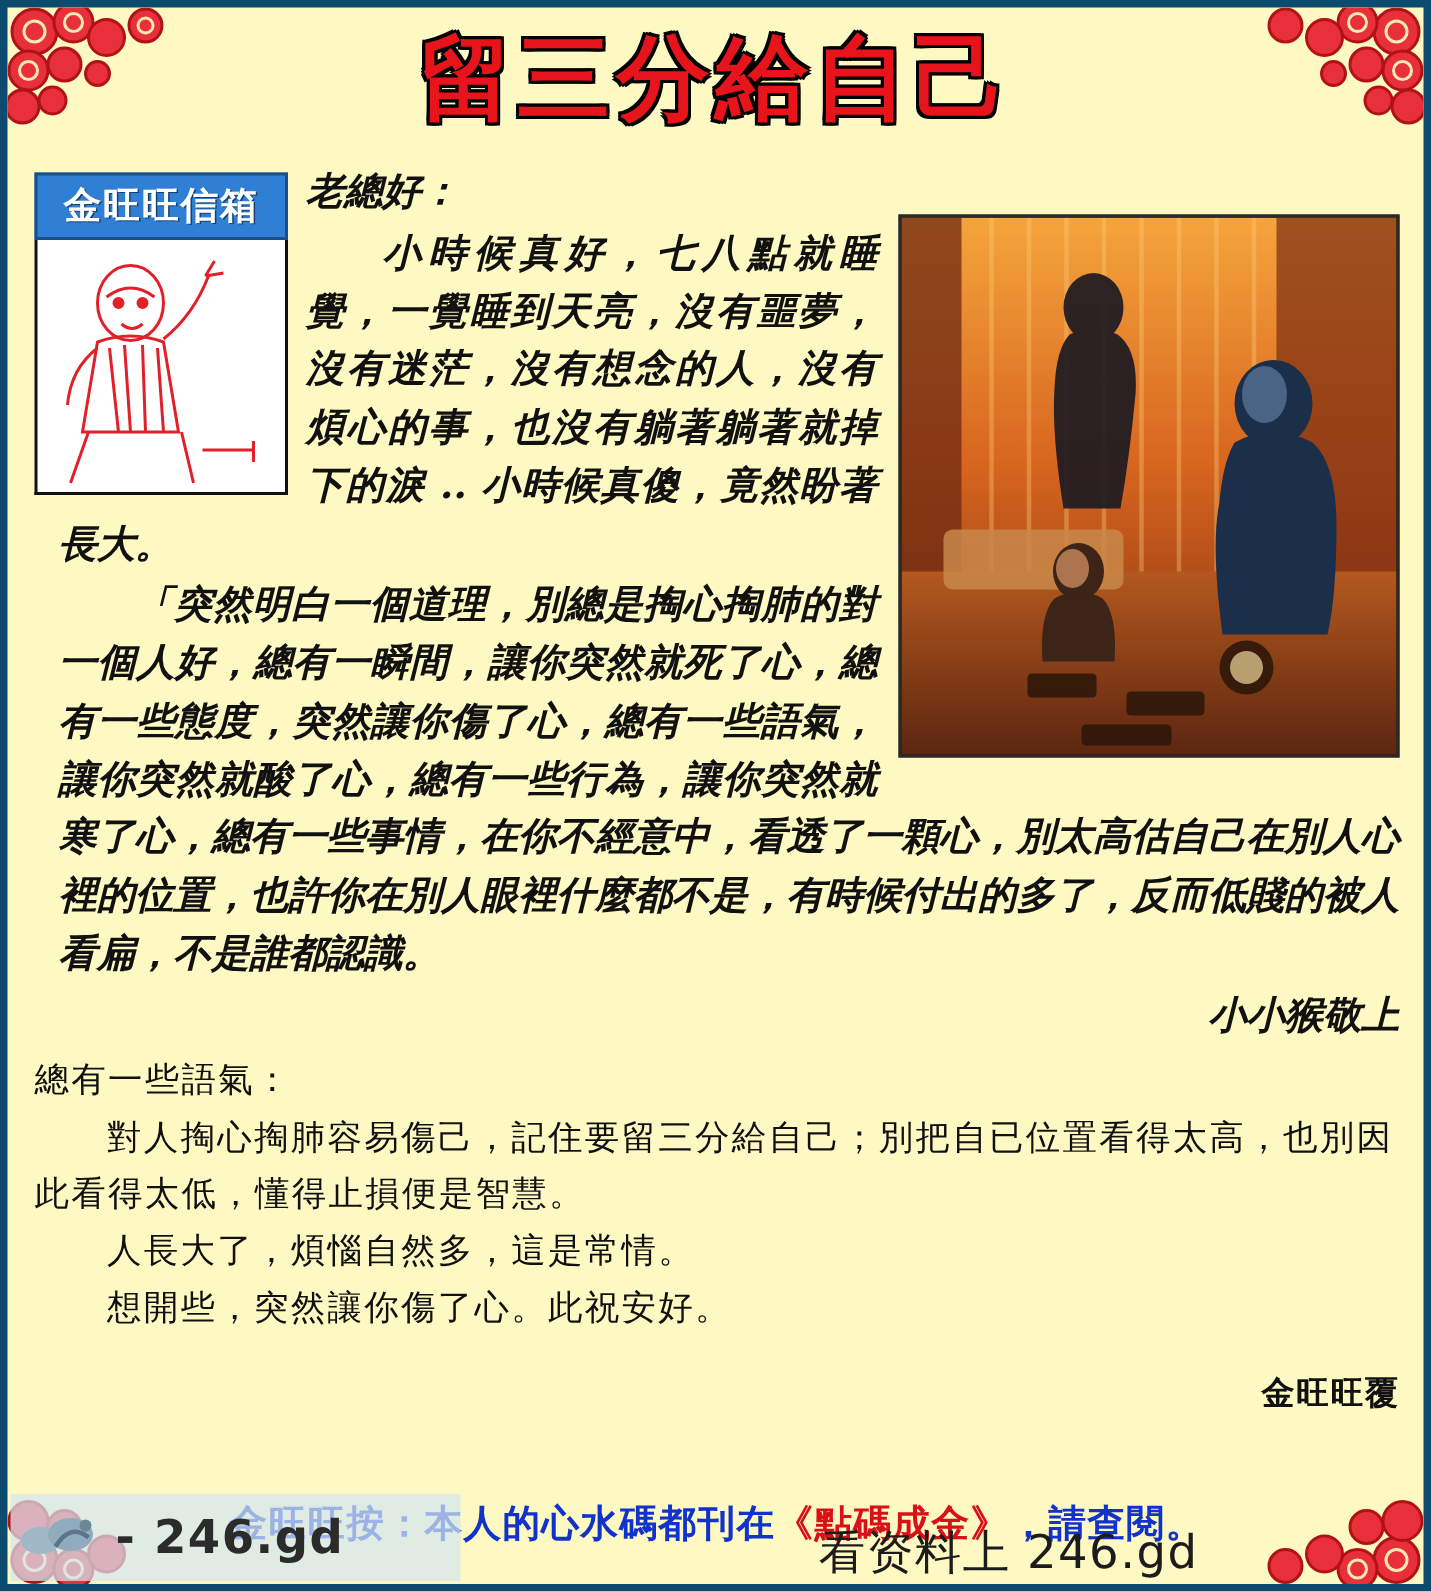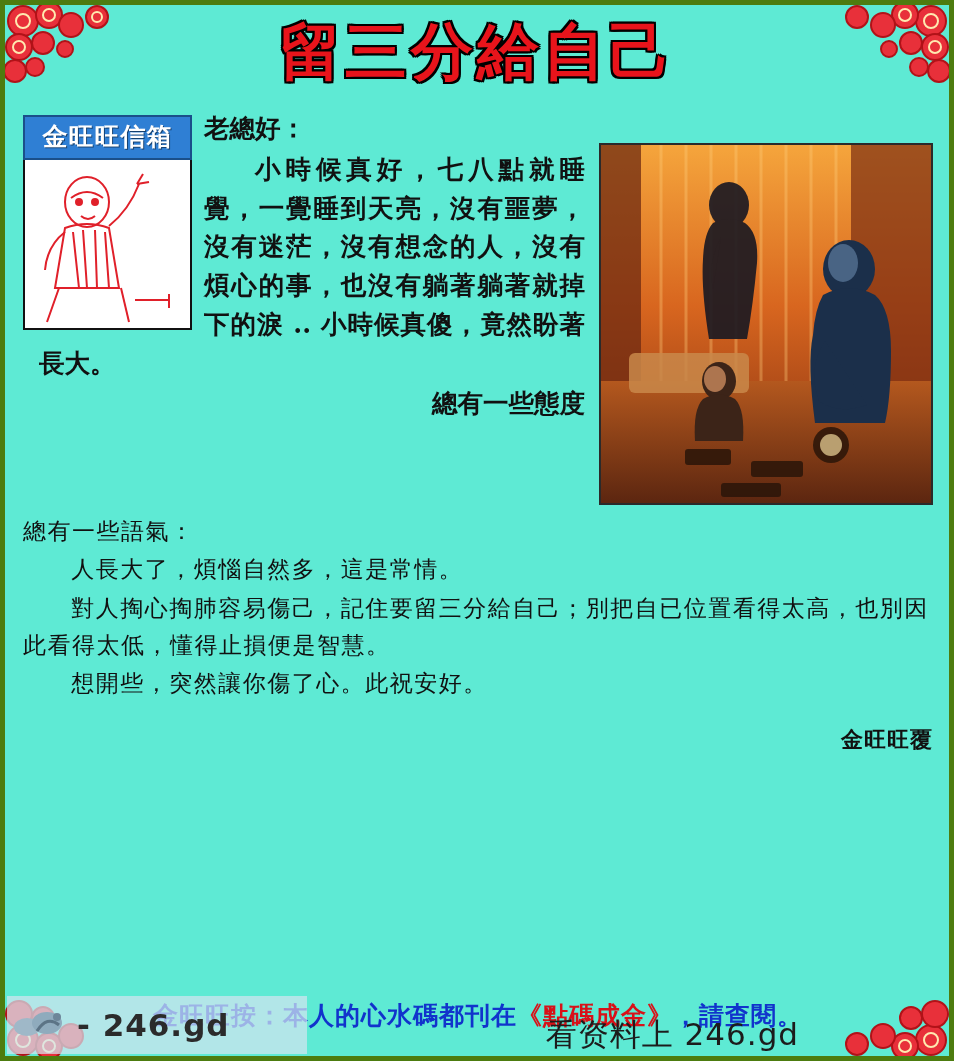--- a/index.html
+++ b/index.html
@@ -11,22 +11,22 @@
     height: 1061px;
     background: #fbfbf9;
     font-family: "DejaVu Sans", sans-serif;
     overflow: hidden;
     position: relative;
   }
 
   .page {
     position: absolute;
     inset: 0;
-    background: #5eead4;
-    border: 5px solid #4d7c0f;
+    background: #fef9c3;
+    border: 5px solid #0c4a6e;
     box-sizing: border-box;
     overflow: hidden;
   }
 
   
   .corner {
     position: absolute;
     width: 120px;
     height: 92px;
     pointer-events: none;
@@ -102,21 +102,21 @@
     bottom: 62px;
   }
   .letter {
     font-family: "DejaVu Serif", serif;
     font-size: 25.5px;
     line-height: 1.52;
     color: #111;
     font-weight: bold;
     text-align: justify;
   }
-  .letter p { margin: 0 0 2px 16px; }
+  .letter p { margin: 0 0 2px 16px; font-style: italic; }
   .indent { text-indent: 2em; }
   .sign-right {
     text-align: right;
     margin-top: 12px;
     margin-bottom: 6px;
     font-weight: bold;
   }
 
   .reply {
     clear: both;
@@ -327,27 +327,28 @@
           <rect x="120" y="338" width="60" height="14" rx="3"></rect>
           <circle cx="230" cy="300" r="18"></circle>
         </g>
         <circle cx="230" cy="300" r="11" fill="#d9c08a" opacity="0.8"></circle>
       </svg>
     </div>
 
     <div class="letter">
       <p>老總好：</p>
       <p class="indent">小時候真好，七八點就睡覺，一覺睡到天亮，沒有噩夢，沒有迷茫，沒有想念的人，沒有煩心的事，也沒有躺著躺著就掉下的淚 .. 小時候真傻，竟然盼著長大。</p>
-      <p class="sign-right">總有一些態度</p>
+      <p class="indent">「突然明白一個道理，別總是掏心掏肺的對一個人好，總有一瞬間，讓你突然就死了心，總有一些態度，突然讓你傷了心，總有一些語氣，讓你突然就酸了心，總有一些行為，讓你突然就寒了心，總有一些事情，在你不經意中，看透了一顆心，別太高估自己在別人心裡的位置，也許你在別人眼裡什麼都不是，有時候付出的多了，反而低賤的被人看扁，不是誰都認識。</p>
+      <p class="sign-right">小小猴敬上</p>
     </div>
 
     <div class="reply">
       <p>總有一些語氣：</p>
+      <p class="indent">對人掏心掏肺容易傷己，記住要留三分給自己；別把自已位置看得太高，也別因此看得太低，懂得止損便是智慧。</p>
       <p class="indent">人長大了，煩惱自然多，這是常情。</p>
-      <p class="indent">對人掏心掏肺容易傷己，記住要留三分給自己；別把自已位置看得太高，也別因此看得太低，懂得止損便是智慧。</p>
       <p class="indent">想開些，突然讓你傷了心。此祝安好。</p>
       <p class="sign-right">金旺旺覆</p>
     </div>
 
   </div>
 
   <div class="notice">
     <span>金旺旺按：本人的心水碼都刊在</span><span class="redpart">《點碼成金》</span><span>，請查閱。</span>
   </div>
 

